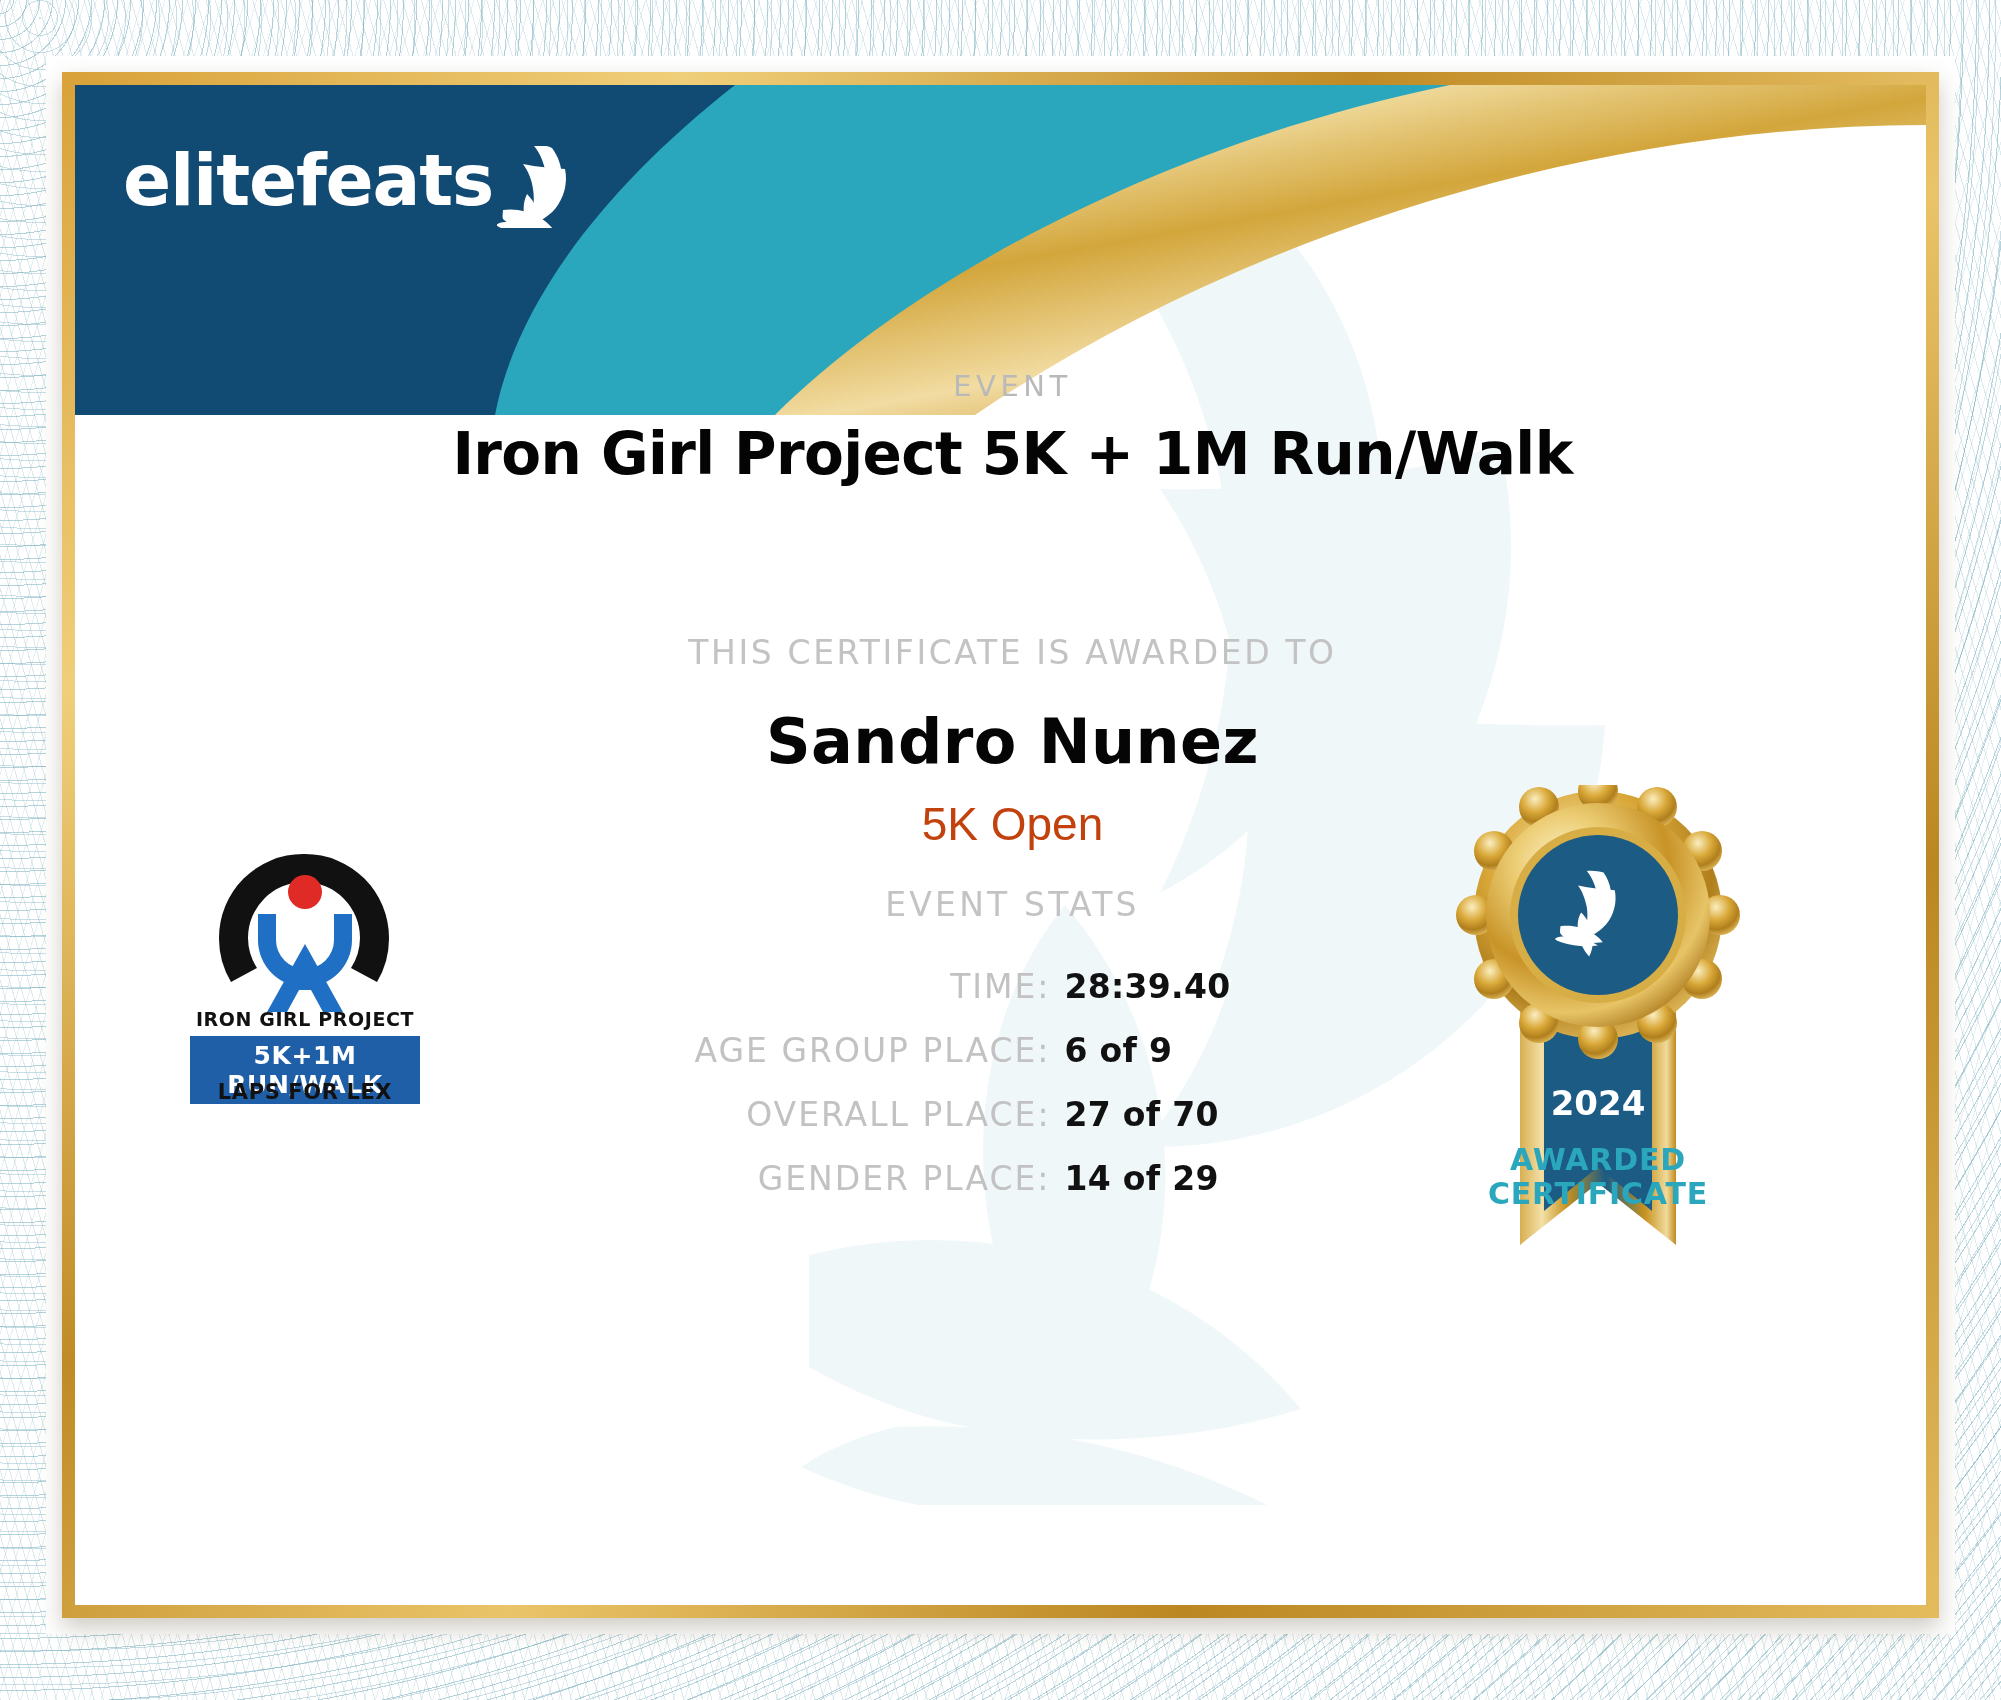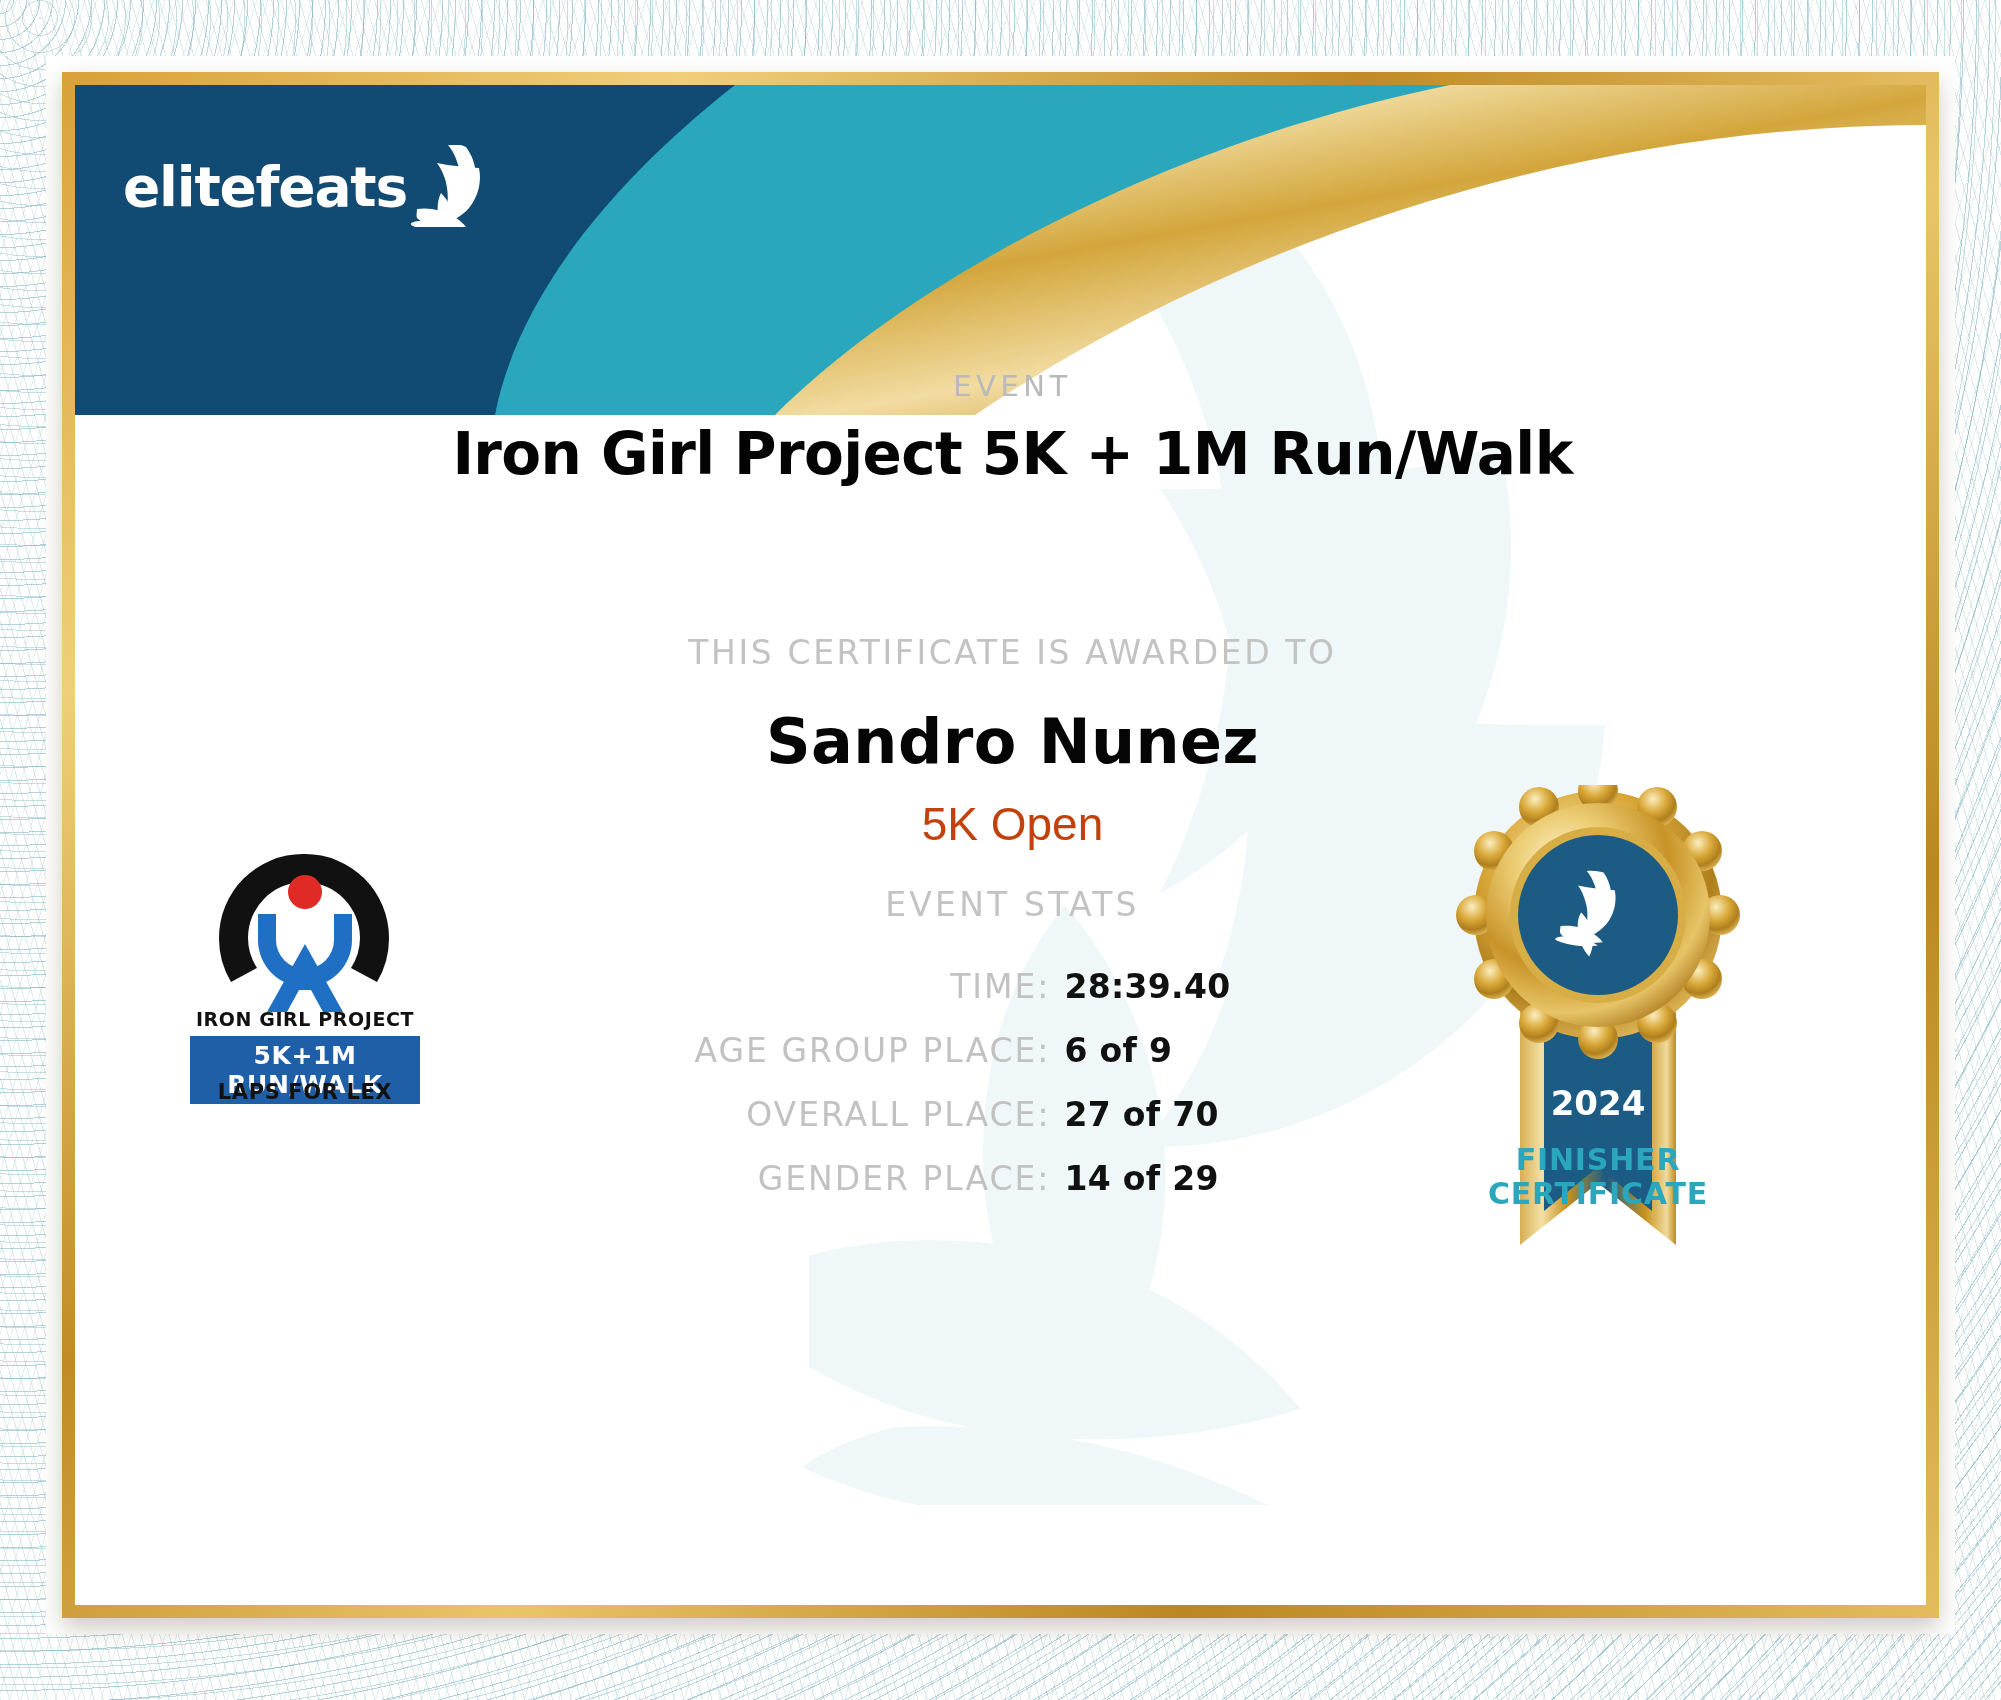--- a/index.html
+++ b/index.html
@@ -77,21 +77,21 @@
   }
 
   
   .logo {
     position:absolute; left:48px; top:60px;
     display:flex; align-items:flex-end; gap:4px;
     z-index:4;
   }
   .logo-word {
     font-family:"DejaVu Sans", sans-serif;
-    font-size:55px; font-weight:700; color:#ffffff;
+    font-size:71px; font-weight:700; color:#ffffff;
     letter-spacing:-1.2px; line-height:1;
   }
   .logo-wing { width:74px; height:82px; margin-bottom:-12px; }
 
   
   .body-text { position:absolute; left:12px; top:0; width:1851px; height:1531px; z-index:4; }
 
   .lbl {
     position:absolute; width:100%; text-align:center;
     font-family:"DejaVu Sans", sans-serif;
@@ -326,20 +326,20 @@
           <path d="M62 2 c9 13 12 29 8 44 c-3 12 -11 23 -21 30 c5 -15 7 -31 5 -46 c-2 -12 -7 -23 -13 -30 c7 -1 14 0 21 2z"></path>
           <path d="M76 24 c3 15 -1 31 -11 43 c-8 9 -18 15 -29 17 c5 -12 7 -26 5 -39 c-2 -9 -5 -19 -11 -27 c15 3 31 5 46 6z"></path>
           <path d="M34 52 c9 9 14 21 15 33 c0 8 -2 16 -5 22 c-8 -9 -13 -20 -14 -32 c-1 -9 0 -17 4 -23z"></path>
           <path d="M8 69 c13 -2 27 1 39 8 c5 3 10 7 14 12 c-15 2 -30 1 -44 -4 c-4 -2 -7 -4 -9 -7 c-1 -3 0 -6 0 -9z"></path>
           <path d="M10 82 c15 0 31 3 45 11 c-15 2 -31 1 -46 -4 c-3 -1 -6 -2 -8 -4 c3 -2 6 -3 9 -3z"></path>
         </g>
       </g>
     </svg>
 
     <div class="medal-caption">
-      <div>FINISHER</div>
+      <div>AWARDED</div>
       <div>CERTIFICATE</div>
     </div>
 
   </div>
 
   <div class="gold-frame"></div>
 </div>
 
 </body></html>

